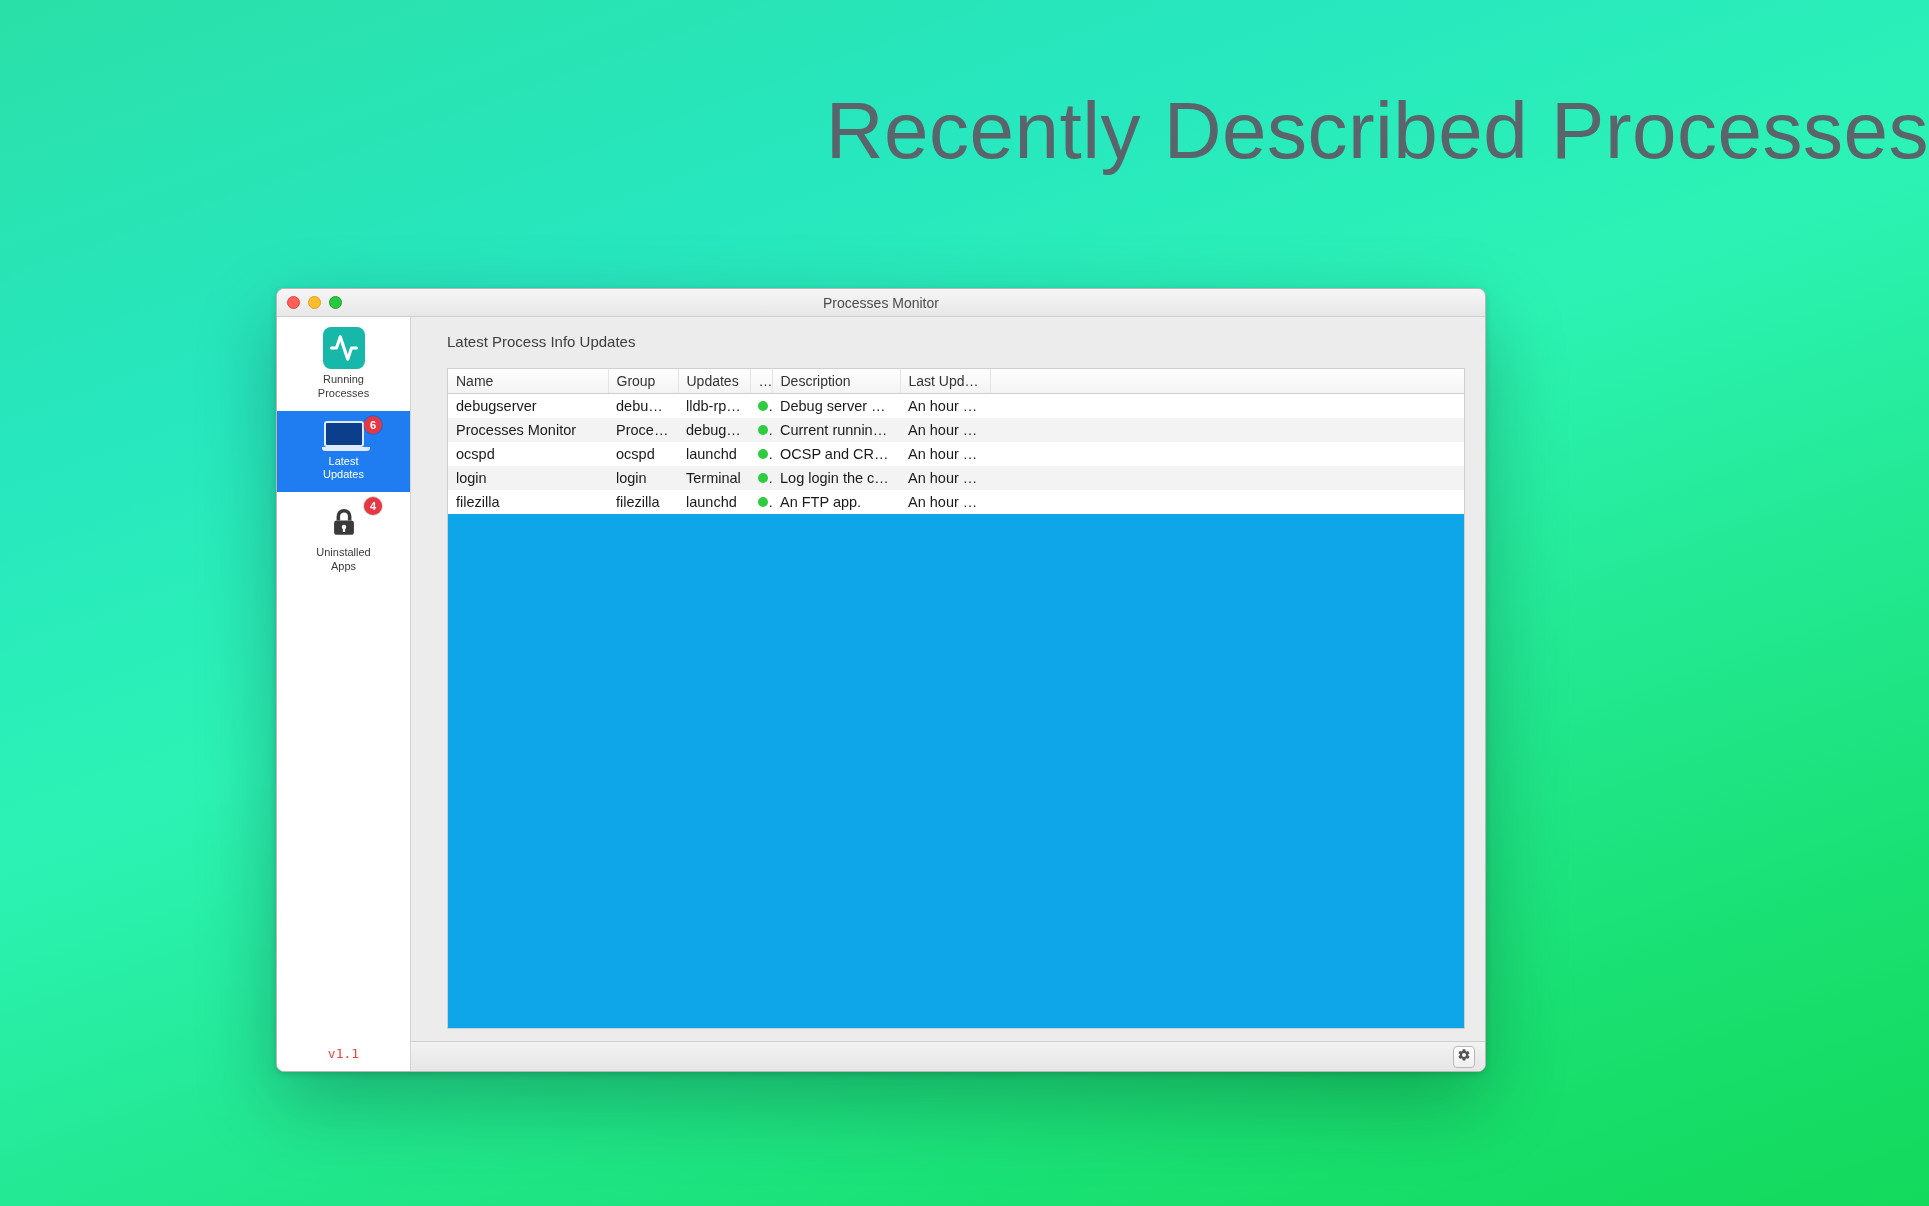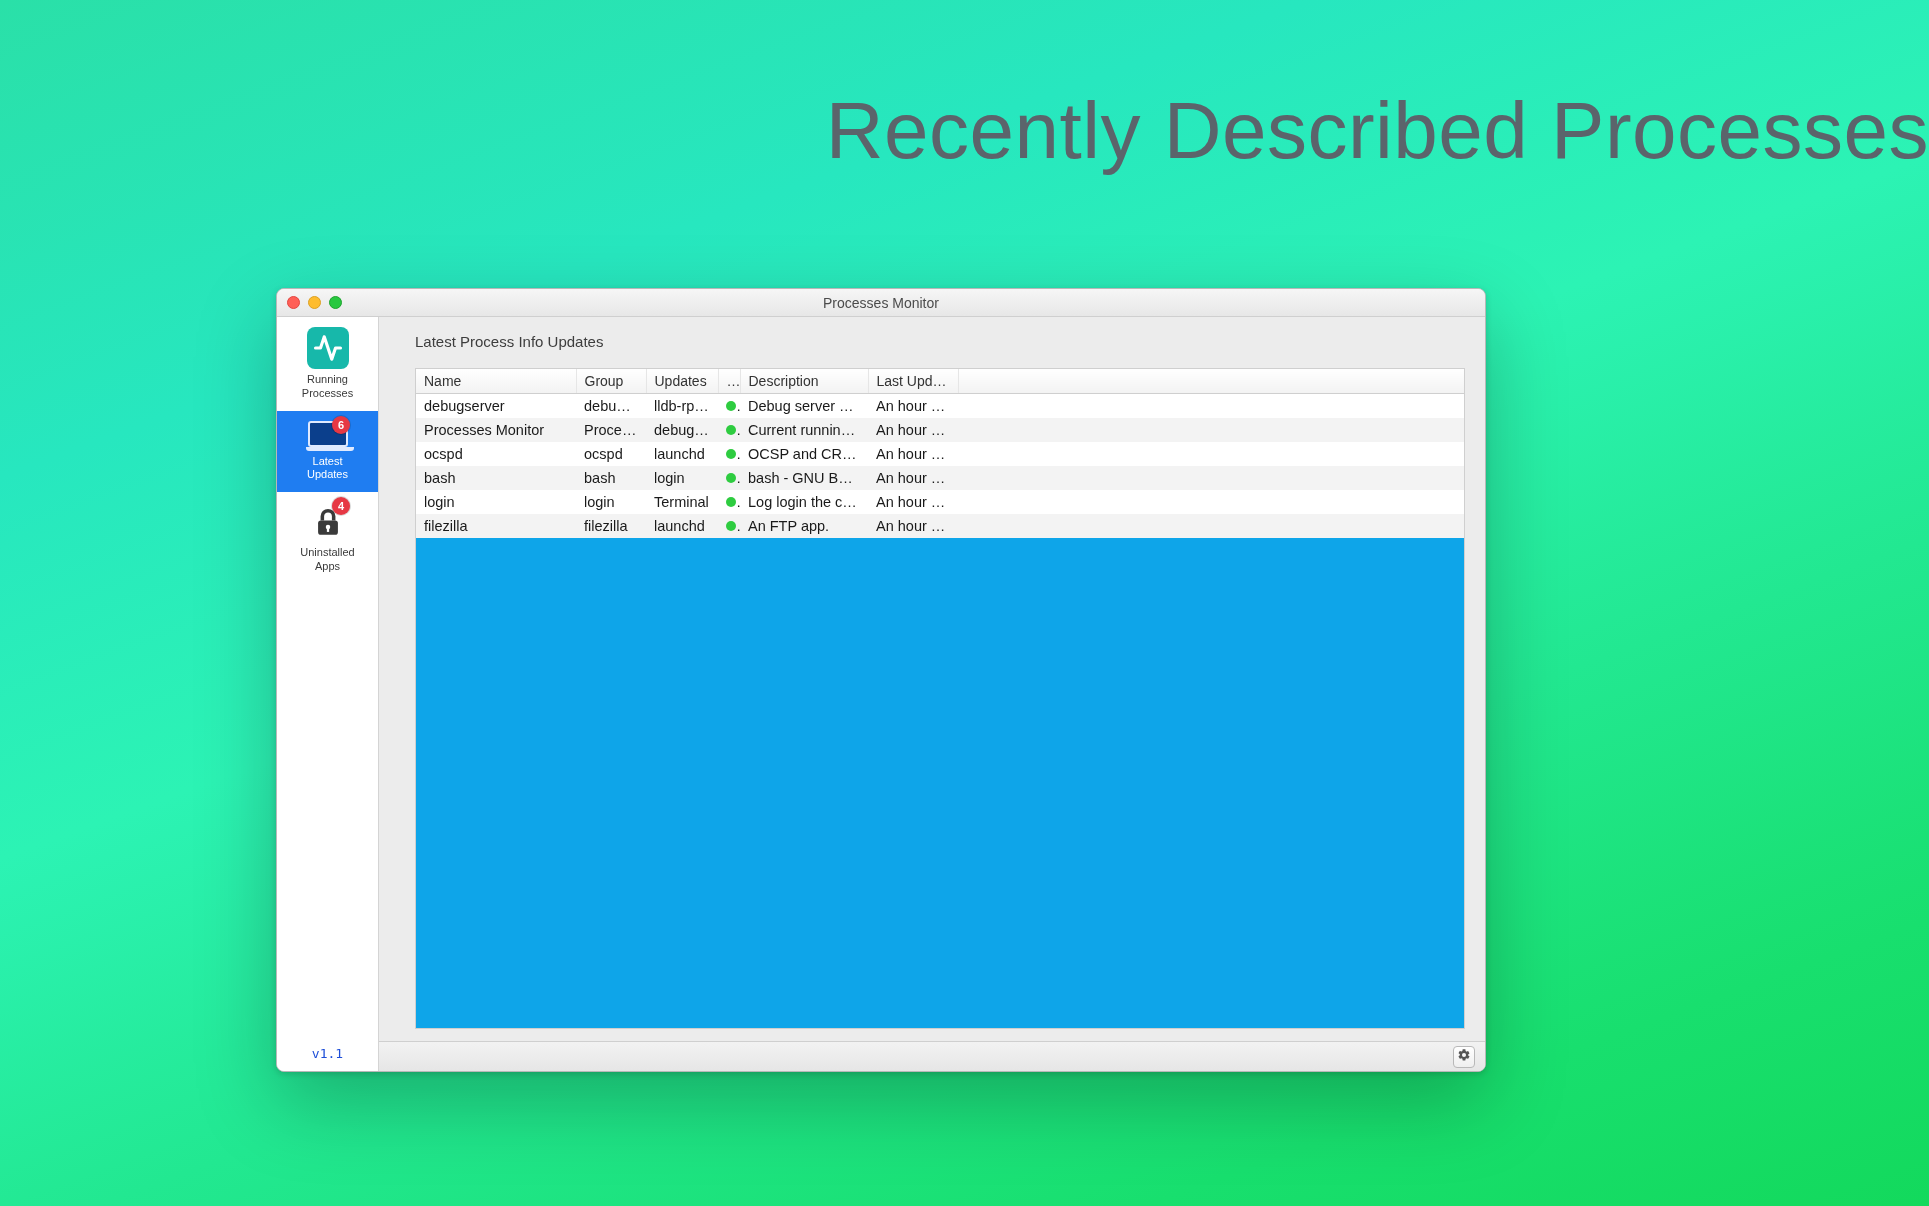--- a/index.html
+++ b/index.html
@@ -50,21 +50,21 @@
   .dot.yellow { background:#febc2e; border:1px solid #dba024;}
   .dot.green { background:#28c840; border:1px solid #1fa32f;}
   .titlebar-title {
     position:absolute; left:0; right:0; text-align:center;
     font-size:14px; color:#4b4b4b; font-weight:400;
   }
   .body {
     flex:1; display:flex; min-height:0;
   }
   .sidebar {
-    width: 102px;
+    width: 134px;
     background: #ffffff;
     border-right: 1px solid #d4d4d4;
     display:flex; flex-direction:column; align-items:stretch;
     position:relative;
   }
   .side-item {
     padding: 10px 4px 10px;
     text-align:center;
     font-size:11px;
     color:#3a3a3a;
@@ -85,21 +85,21 @@
     min-width:18px; height:18px; padding:0 4px;
     background:#e63844; color:#fff; border-radius:9px;
     font-size:11px; font-weight:600; line-height:18px;
     text-align:center;
     box-shadow:0 0 0 1px rgba(0,0,0,0.15);
   }
   .sidebar-footer{
     margin-top:auto;
     text-align:center;
     padding:10px 0;
-    color:#1d4ed8;
+    color:#ef4444;
     font-family: Menlo, monospace;
     font-size:13px;
   }
   .main {
     flex:1; background:#ececec; position:relative; display:flex; flex-direction:column;gap:8px;
   }
   .content-label{
     font-size:15px; color:#3d3d3d;
     padding: 16px 0 10px 36px;
   }
@@ -290,29 +290,20 @@
               <tr>
                 <td>ocspd</td>
                 <td>ocspd</td>
                 <td>launchd</td>
                 <td class="center"><span class="status-dot status-green"></span></td>
                 <td>OCSP and CRL D…</td>
                 <td>An hour ago</td>
                 <td></td>
               </tr>
               <tr>
-                <td>bash</td>
-                <td>bash</td>
-                <td>login</td>
-                <td class="center"><span class="status-dot status-green"></span></td>
-                <td>bash - GNU Bour…</td>
-                <td>An hour ago</td>
-                <td></td>
-              </tr>
-              <tr>
                 <td>login</td>
                 <td>login</td>
                 <td>Terminal</td>
                 <td class="center"><span class="status-dot status-green"></span></td>
                 <td>Log login the com…</td>
                 <td>An hour ago</td>
                 <td></td>
               </tr>
               <tr>
                 <td>filezilla</td>

